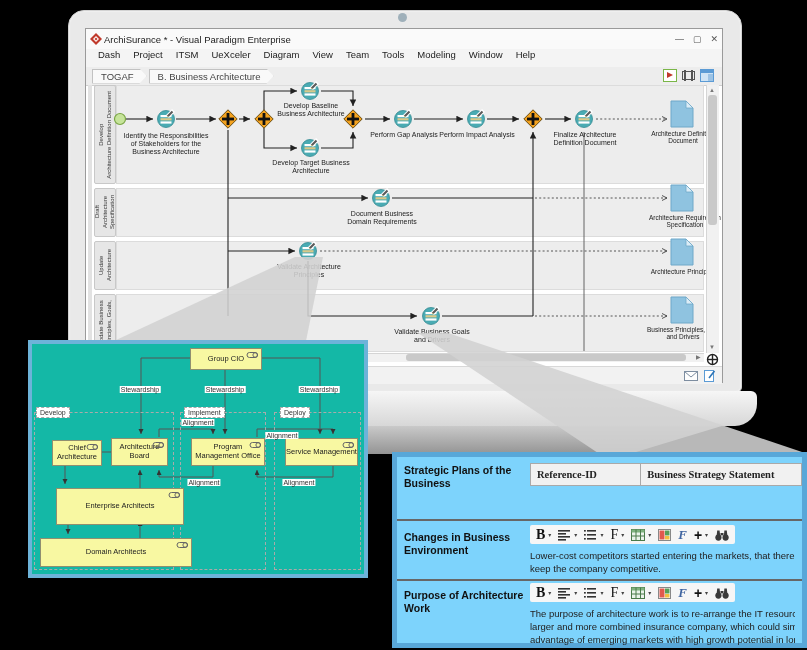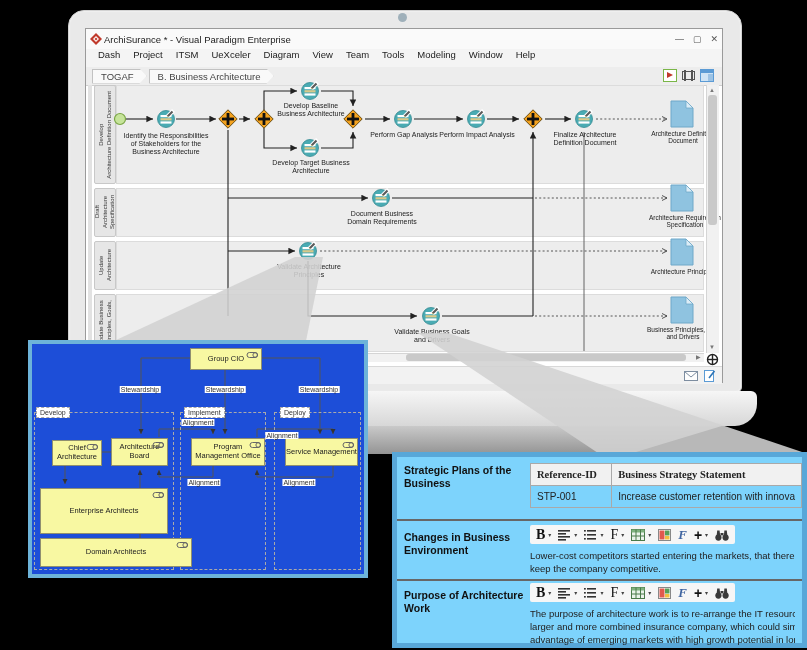--- a/index.html
+++ b/index.html
@@ -48,21 +48,21 @@
   .task-label,.doc-label{position:absolute;transform:translateX(-50%);text-align:center;
     font-size:7px;line-height:1.15;color:#222;}
   .doc-label{font-size:6.5px;white-space:pre;overflow:hidden;}
   .vscroll{left:620px;top:56px;width:13px;height:268px;background:#f1f1f1;border-left:1px solid #d5d5d5;box-sizing:border-box;}
   .vthumb{left:622px;top:66px;width:9px;height:130px;background:#c9c9c9;border-radius:3px;}
   .hscroll{left:30px;top:324px;width:588px;height:9px;background:#f1f1f1;border-top:1px solid #d5d5d5;box-sizing:border-box;}
   .hthumb{left:320px;top:325px;width:280px;height:7px;background:#c9c9c9;border-radius:3px;}
   .scrgl{position:absolute;font-size:6px;color:#777;line-height:1;}
   .statusbar{left:0;top:337px;width:636px;height:17px;background:#f2f2f2;border-top:1px solid #d8d8d8;}
   
-  .inset-org{left:28px;top:340px;width:340px;height:238px;background:#1d4ed8;border:4px solid #6db3d9;box-sizing:border-box;}
+  .inset-org{left:28px;top:340px;width:340px;height:238px;background:#14b8a6;border:4px solid #6db3d9;box-sizing:border-box;}
   .ybox{position:absolute;background:#f8f8a2;border:1px solid #8f8f70;box-sizing:border-box;
     display:flex;align-items:center;justify-content:center;text-align:center;
     font-size:7.5px;line-height:1.15;color:#222;}
   .roleic{position:absolute;right:2px;top:2px;}
   .ogrp{position:absolute;border:1px dashed #aaa;box-sizing:border-box;}
   .ogrp-lbl{position:absolute;border:1px dashed #aaa;background:#fff;font-size:7px;color:#333;
     padding:0 3px;line-height:9px;}
   .rel-lbl{position:absolute;transform:translateX(-50%);font-size:7px;color:#333;background:#fff;padding:0 1px;}
   .osvg{position:absolute;left:0;top:0;width:332px;height:230px;}
   .inset-doc{left:392px;top:452px;width:415px;height:196px;background:#7dd3fc;border:5px solid #58a7d8;box-sizing:border-box;}
@@ -347,21 +347,21 @@
           <circle cx="9.2" cy="4" r="2.3" fill="none" stroke="#666"></circle>
         </svg>
     </div>
     <div class="ybox" style="left:253px;top:94px;width:73px;height:28px">
       <span>Service Management</span>
       <svg class="roleic" width="13" height="8">
           <rect x="1" y="1.5" width="10.5" height="5" rx="2.5" fill="none" stroke="#666"></rect>
           <circle cx="9.2" cy="4" r="2.3" fill="none" stroke="#666"></circle>
         </svg>
     </div>
-    <div class="ybox" style="left:8px;top:144px;width:128px;height:46px">
+    <div class="ybox" style="left:24px;top:144px;width:128px;height:37px">
       <span>Enterprise Architects</span>
       <svg class="roleic" width="13" height="8">
           <rect x="1" y="1.5" width="10.5" height="5" rx="2.5" fill="none" stroke="#666"></rect>
           <circle cx="9.2" cy="4" r="2.3" fill="none" stroke="#666"></circle>
         </svg>
     </div>
     <div class="ybox" style="left:8px;top:194px;width:152px;height:29px">
       <span>Domain Architects</span>
       <svg class="roleic" width="13" height="8">
           <rect x="1" y="1.5" width="10.5" height="5" rx="2.5" fill="none" stroke="#666"></rect>
@@ -378,24 +378,20 @@
     <div class="rel-lbl" style="left:267px;top:135px">Alignment</div>
   </div>
 
   <div class="abs inset-doc">
     <div class="dt-label" style="top:7px">Strategic Plans of the Business</div>
     <table class="subtbl">
       <tbody>
           <tr>
         <th style="width:108px">Reference-ID</th>
         <th style="width:170px">Business Strategy Statement</th>
-      </tr>
-      <tr>
-        <td>STP-001</td>
-        <td>Increase customer retention with innova</td>
       </tr>
     </tbody>
       </table>
     <div class="dt-div" style="top:62px"></div>
 
     <div class="dt-label" style="top:74px">Changes in Business Environment</div>
     <div class="rtb" style="top:68px">
       <span class="g">B</span>
         <span class="caret">▾</span>
       <svg width="13" height="12">

